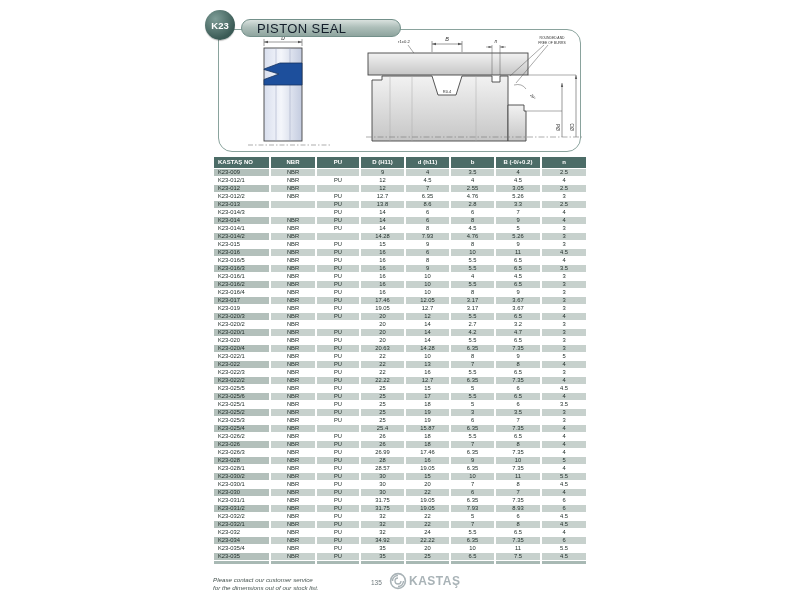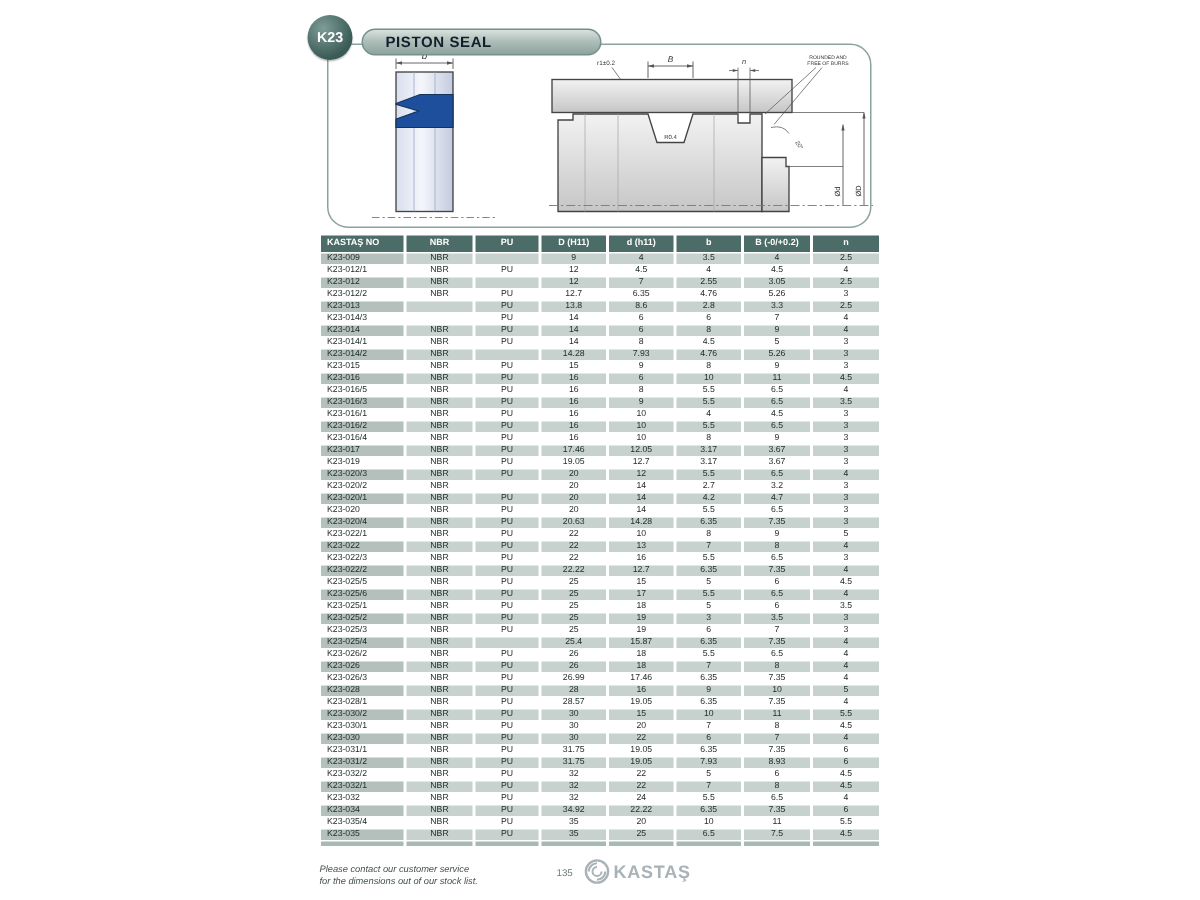--- a/index.html
+++ b/index.html
@@ -7,21 +7,21 @@
   .page{position:absolute;left:0;top:0;width:800px;height:486px;background:#ffffff;}
 
   
   .badge{position:absolute;left:205px;top:10px;width:30px;height:30px;border-radius:50%;
     background:radial-gradient(circle at 35% 30%, #7e9d97, #3a5a55 70%);
     color:#fff;font-size:9.5px;font-weight:bold;display:flex;align-items:center;justify-content:center;
     box-shadow:0 1px 1px rgba(0,0,0,.25);z-index:5;}
   .pill{position:absolute;left:241px;top:19px;width:158px;height:16px;border-radius:9px;
     background:linear-gradient(180deg,#d9e1de 0%, #aebfba 45%, #8ea49e 100%);
     border:1px solid #73908a;display:flex;align-items:center;z-index:5;}
-  .pill span{font-size:10px;font-weight:bold;color:#141e2b;letter-spacing:.4px;padding-left:15px;}
+  .pill span{font-size:13px;font-weight:normal;color:#141e2b;letter-spacing:.4px;padding-left:15px;}
 
   
   .draw-box{position:absolute;left:218px;top:29px;width:361px;height:121px;
     border:1px solid #8aa39d;border-radius:4px 14px 14px 14px;background:#fff;z-index:1;}
 
   .svgwrap{position:absolute;z-index:3;}
 
   
   table.catalog{position:absolute;left:212px;top:156px;border-collapse:separate;border-spacing:2px 1px;table-layout:fixed;z-index:4;}
   table.catalog col.c0{width:55px;} table.catalog col.c1{width:44px;} table.catalog col.c2{width:42px;}

